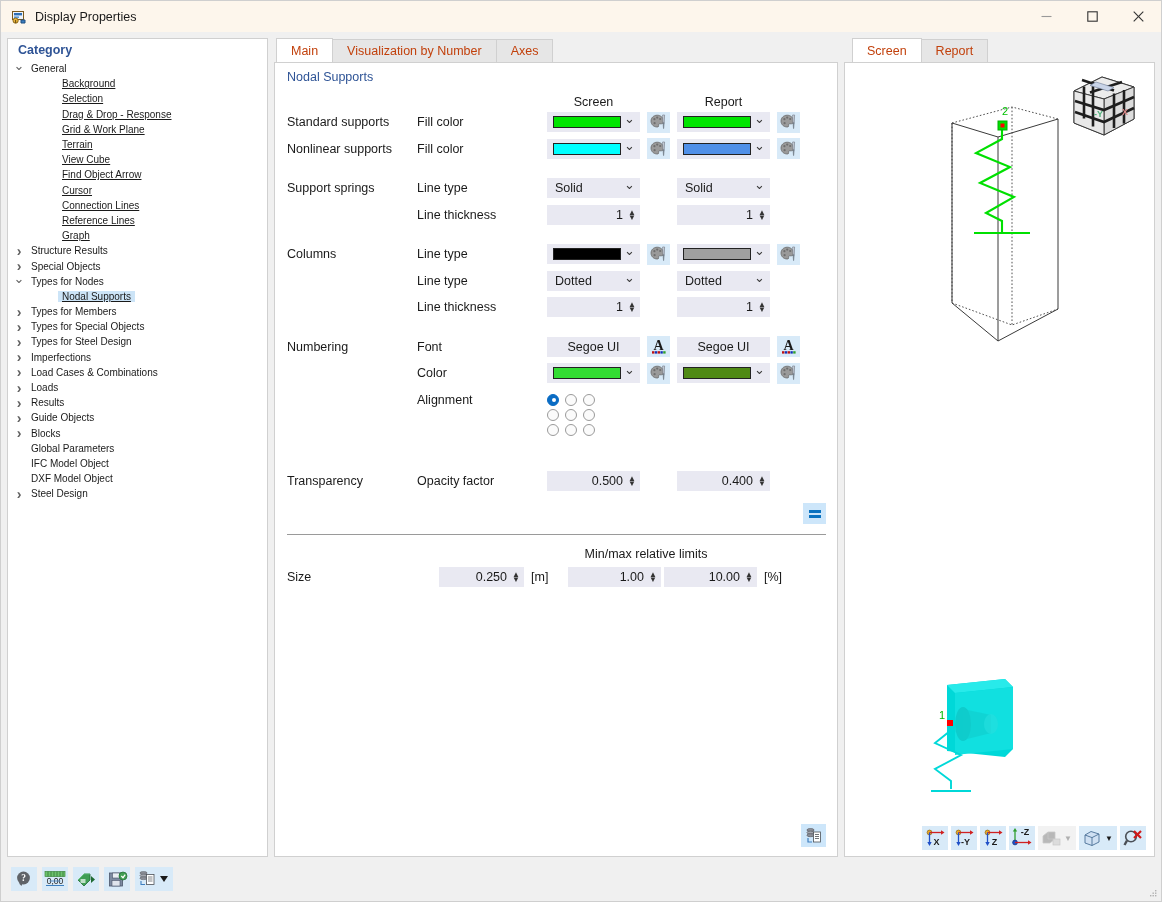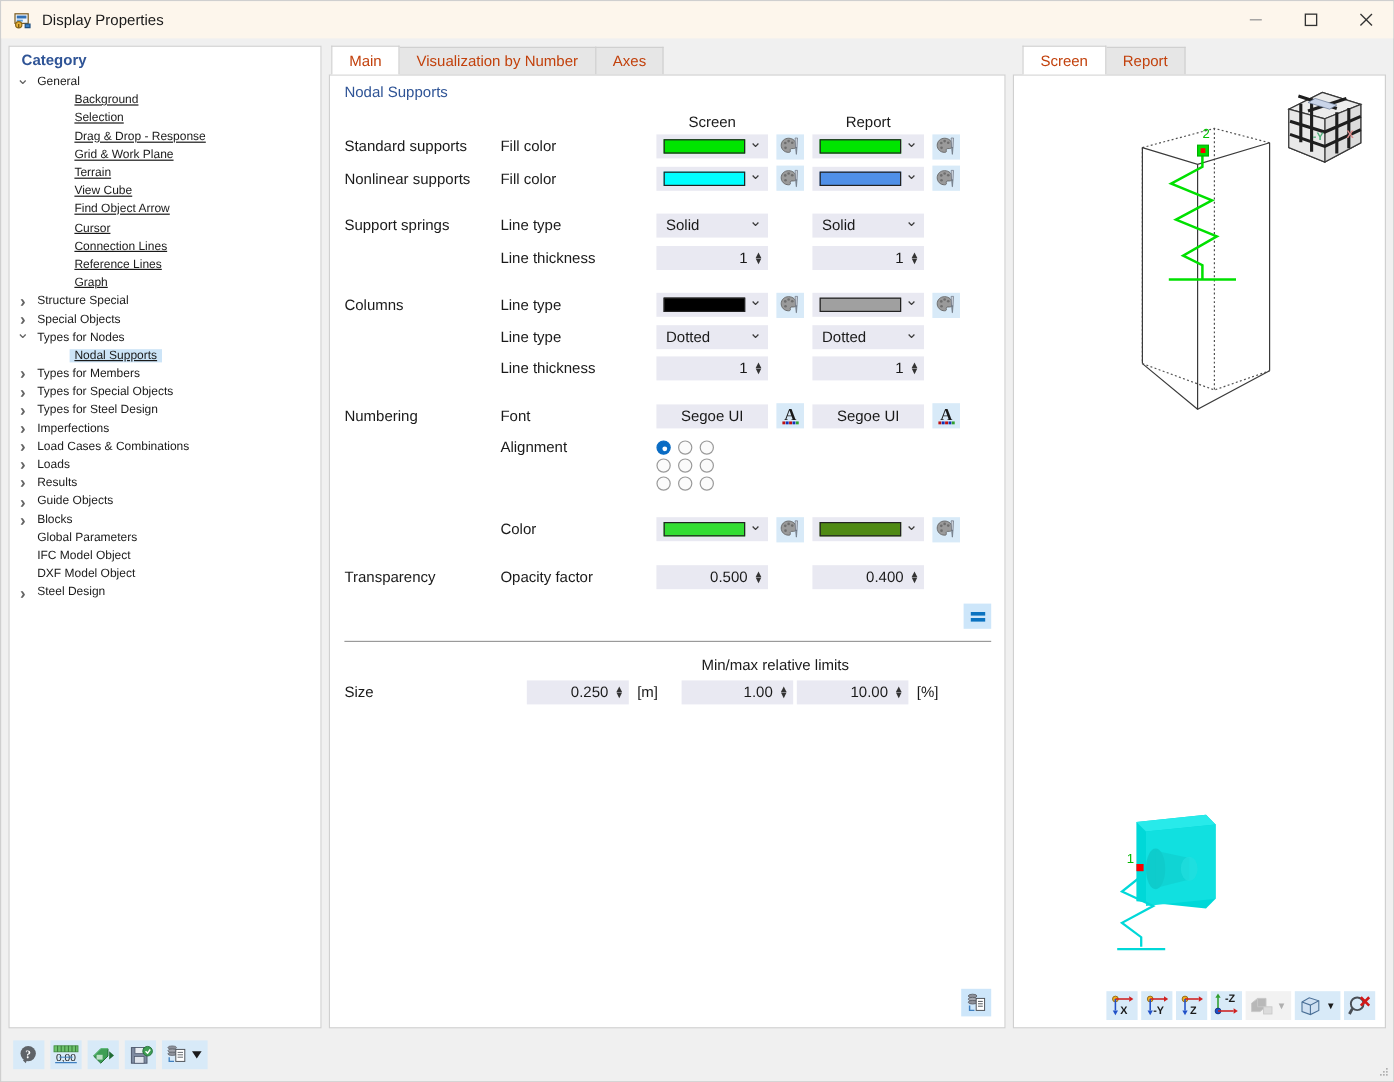--- a/index.html
+++ b/index.html
@@ -295,21 +295,21 @@
           <div class="tree-row lvl2">
             <span class="twisty "></span>
             <span class="tree-label">Reference Lines</span>
           </div>
           <div class="tree-row lvl2">
             <span class="twisty "></span>
             <span class="tree-label">Graph</span>
           </div>
           <div class="tree-row lvl1">
             <span class="twisty tw-closed"></span>
-            <span class="tree-label">Structure Special</span>
+            <span class="tree-label">Structure Results</span>
           </div>
           <div class="tree-row lvl1">
             <span class="twisty tw-closed"></span>
             <span class="tree-label">Special Objects</span>
           </div>
           <div class="tree-row lvl1">
             <span class="twisty tw-open"></span>
             <span class="tree-label">Types for Nodes</span>
           </div>
           <div class="tree-row lvl2 sel">
@@ -624,20 +624,62 @@
                   <div class="icbtn">
                     <svg width="17" height="17" viewBox="0 0 17 17">
                       <text x="8.5" y="12" text-anchor="middle" font-family="Liberation Serif, serif" font-size="14" font-weight="bold" fill="#1a1a1a">A</text>
                       <g>
                         <rect x="2" y="13.2" width="2.4" height="2.4" fill="#c01010"></rect>
                         <rect x="4.8" y="13.2" width="2.4" height="2.4" fill="#1030b8"></rect>
                         <rect x="7.6" y="13.2" width="2.4" height="2.4" fill="#c01010"></rect>
                         <rect x="10.4" y="13.2" width="2.4" height="2.4" fill="#1030b8"></rect>
                         <rect x="13.2" y="13.2" width="2.4" height="2.4" fill="#2e9e2e"></rect>
                       </g>
+                    </svg>
+                  </div>
+                </div>
+              </div>
+              <div class="row">
+                <div class="c1"></div>
+                <div class="c2">Color</div>
+                <div class="ctl">
+                  <div class="combo">
+                    <div class="swatch" style="background: rgb(51, 221, 51);"></div>
+                    <span class="chev"></span>
+                  </div>
+                </div>
+                <div class="icbtn-wrap">
+                  <div class="icbtn">
+                    <svg width="17" height="16" viewBox="0 0 17 16">
+                      <path d="M7.2 1.2 C3.6 1.2 1 3.8 1 7.1 C1 10.4 3.6 13 7.2 13 C8.4 13 8.9 12.3 8.6 11.5 C8.2 10.5 8.9 9.8 9.9 9.8 L11.3 9.8 C12.7 9.8 13.6 8.8 13.6 7.1 C13.6 3.8 10.8 1.2 7.2 1.2 Z" fill="#9a9a9a" stroke="#5f5f5f" stroke-width=".7"></path>
+                      <circle cx="4.4" cy="5.2" r="1.1" fill="#6e6e6e"></circle>
+                      <circle cx="7.2" cy="3.6" r="1.1" fill="#6e6e6e"></circle>
+                      <circle cx="10.2" cy="5" r="1.1" fill="#6e6e6e"></circle>
+                      <circle cx="4.6" cy="9.2" r="1.1" fill="#6e6e6e"></circle>
+                      <path d="M12.6 1 L14.6 1 L14.2 9 L13 9 Z" fill="#cfd6de" stroke="#6b7280" stroke-width=".6"></path>
+                      <path d="M13 9 L14.2 9 L13.7 14.6 L13.5 14.6 Z" fill="#8f9aa6" stroke="#5f6873" stroke-width=".5"></path>
+                    </svg>
+                  </div>
+                </div>
+                <div class="ctl">
+                  <div class="combo">
+                    <div class="swatch" style="background: rgb(79, 138, 20);"></div>
+                    <span class="chev"></span>
+                  </div>
+                </div>
+                <div class="icbtn-wrap">
+                  <div class="icbtn">
+                    <svg width="17" height="16" viewBox="0 0 17 16">
+                      <path d="M7.2 1.2 C3.6 1.2 1 3.8 1 7.1 C1 10.4 3.6 13 7.2 13 C8.4 13 8.9 12.3 8.6 11.5 C8.2 10.5 8.9 9.8 9.9 9.8 L11.3 9.8 C12.7 9.8 13.6 8.8 13.6 7.1 C13.6 3.8 10.8 1.2 7.2 1.2 Z" fill="#9a9a9a" stroke="#5f5f5f" stroke-width=".7"></path>
+                      <circle cx="4.4" cy="5.2" r="1.1" fill="#6e6e6e"></circle>
+                      <circle cx="7.2" cy="3.6" r="1.1" fill="#6e6e6e"></circle>
+                      <circle cx="10.2" cy="5" r="1.1" fill="#6e6e6e"></circle>
+                      <circle cx="4.6" cy="9.2" r="1.1" fill="#6e6e6e"></circle>
+                      <path d="M12.6 1 L14.6 1 L14.2 9 L13 9 Z" fill="#cfd6de" stroke="#6b7280" stroke-width=".6"></path>
+                      <path d="M13 9 L14.2 9 L13.7 14.6 L13.5 14.6 Z" fill="#8f9aa6" stroke="#5f6873" stroke-width=".5"></path>
                     </svg>
                   </div>
                 </div>
               </div>
               <div class="row" style="height: 62px; align-items: flex-start; margin-top: 6px;">
                 <div class="c1"></div>
                 <div class="c2">Alignment</div>
                 <div class="ctl" style="padding-top: 1px;">
                   <div class="radiogrid">
                     <div class="radiorow">
@@ -648,62 +690,20 @@
                     <div class="radiorow">
                       <div class="radio"></div>
                       <div class="radio"></div>
                       <div class="radio"></div>
                     </div>
                     <div class="radiorow">
                       <div class="radio"></div>
                       <div class="radio"></div>
                       <div class="radio"></div>
                     </div>
-                  </div>
-                </div>
-              </div>
-              <div class="row">
-                <div class="c1"></div>
-                <div class="c2">Color</div>
-                <div class="ctl">
-                  <div class="combo">
-                    <div class="swatch" style="background: rgb(51, 221, 51);"></div>
-                    <span class="chev"></span>
-                  </div>
-                </div>
-                <div class="icbtn-wrap">
-                  <div class="icbtn">
-                    <svg width="17" height="16" viewBox="0 0 17 16">
-                      <path d="M7.2 1.2 C3.6 1.2 1 3.8 1 7.1 C1 10.4 3.6 13 7.2 13 C8.4 13 8.9 12.3 8.6 11.5 C8.2 10.5 8.9 9.8 9.9 9.8 L11.3 9.8 C12.7 9.8 13.6 8.8 13.6 7.1 C13.6 3.8 10.8 1.2 7.2 1.2 Z" fill="#9a9a9a" stroke="#5f5f5f" stroke-width=".7"></path>
-                      <circle cx="4.4" cy="5.2" r="1.1" fill="#6e6e6e"></circle>
-                      <circle cx="7.2" cy="3.6" r="1.1" fill="#6e6e6e"></circle>
-                      <circle cx="10.2" cy="5" r="1.1" fill="#6e6e6e"></circle>
-                      <circle cx="4.6" cy="9.2" r="1.1" fill="#6e6e6e"></circle>
-                      <path d="M12.6 1 L14.6 1 L14.2 9 L13 9 Z" fill="#cfd6de" stroke="#6b7280" stroke-width=".6"></path>
-                      <path d="M13 9 L14.2 9 L13.7 14.6 L13.5 14.6 Z" fill="#8f9aa6" stroke="#5f6873" stroke-width=".5"></path>
-                    </svg>
-                  </div>
-                </div>
-                <div class="ctl">
-                  <div class="combo">
-                    <div class="swatch" style="background: rgb(79, 138, 20);"></div>
-                    <span class="chev"></span>
-                  </div>
-                </div>
-                <div class="icbtn-wrap">
-                  <div class="icbtn">
-                    <svg width="17" height="16" viewBox="0 0 17 16">
-                      <path d="M7.2 1.2 C3.6 1.2 1 3.8 1 7.1 C1 10.4 3.6 13 7.2 13 C8.4 13 8.9 12.3 8.6 11.5 C8.2 10.5 8.9 9.8 9.9 9.8 L11.3 9.8 C12.7 9.8 13.6 8.8 13.6 7.1 C13.6 3.8 10.8 1.2 7.2 1.2 Z" fill="#9a9a9a" stroke="#5f5f5f" stroke-width=".7"></path>
-                      <circle cx="4.4" cy="5.2" r="1.1" fill="#6e6e6e"></circle>
-                      <circle cx="7.2" cy="3.6" r="1.1" fill="#6e6e6e"></circle>
-                      <circle cx="10.2" cy="5" r="1.1" fill="#6e6e6e"></circle>
-                      <circle cx="4.6" cy="9.2" r="1.1" fill="#6e6e6e"></circle>
-                      <path d="M12.6 1 L14.6 1 L14.2 9 L13 9 Z" fill="#cfd6de" stroke="#6b7280" stroke-width=".6"></path>
-                      <path d="M13 9 L14.2 9 L13.7 14.6 L13.5 14.6 Z" fill="#8f9aa6" stroke="#5f6873" stroke-width=".5"></path>
-                    </svg>
                   </div>
                 </div>
               </div>
               <div class="row" style="margin-top: 13px;">
                 <div class="c1">Transparency</div>
                 <div class="c2">Opacity factor</div>
                 <div class="ctl">
                   <div class="spin">
                     <span>0.500</span>
                     <span class="arrows">

